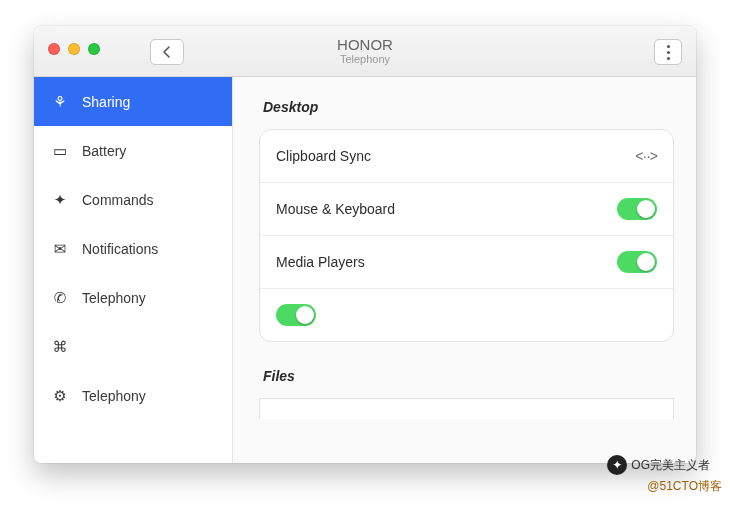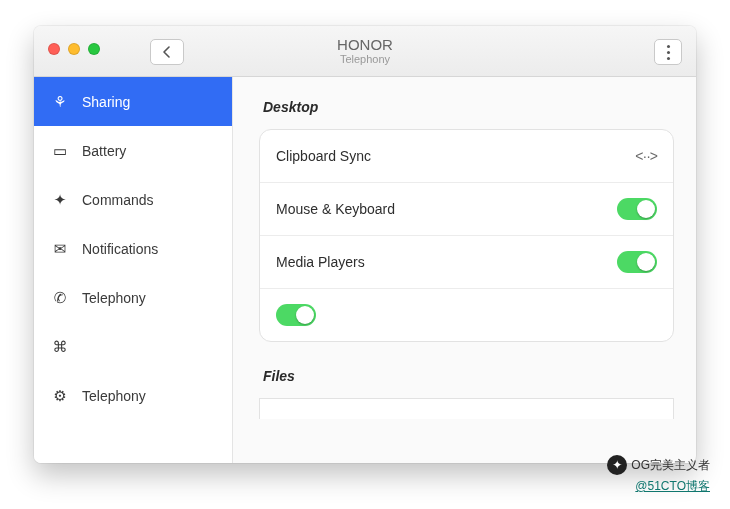--- a/index.html
+++ b/index.html
@@ -55,21 +55,21 @@
 .ellipsis-icon { color:#6b6b6b; font-size:14px; letter-spacing:-1px; }
 .empty-card { background:#fff; border:1px solid #e2e2e2; border-top:1px solid #e2e2e2; height:20px; border-bottom:none; }
 .wm1 {
   position:absolute; right:14px; bottom:34px; display:flex; align-items:center; gap:4px;
   color:#333; font-size:12px; font-family: "PingFang SC","Microsoft YaHei",sans-serif;
 }
 .wm1 .wc {
   width:20px; height:20px; border-radius:50%; background:#222; color:#fff;
   display:flex; align-items:center; justify-content:center; font-size:12px;
 }
-.wm2 { position:absolute; right:14px; bottom:14px; color:#0f766e; font-size:12px;text-decoration:underline; }
+.wm2 { position:absolute; right:2px; bottom:14px; color:#a16207; font-size:12px; }
 </style>
 </head>
 <body>
 <div class="stage">
 
 <div class="window">
   <div class="titlebar">
     <div class="traffic">
       <div class="dot red"></div>
       <div class="dot yellow"></div>

